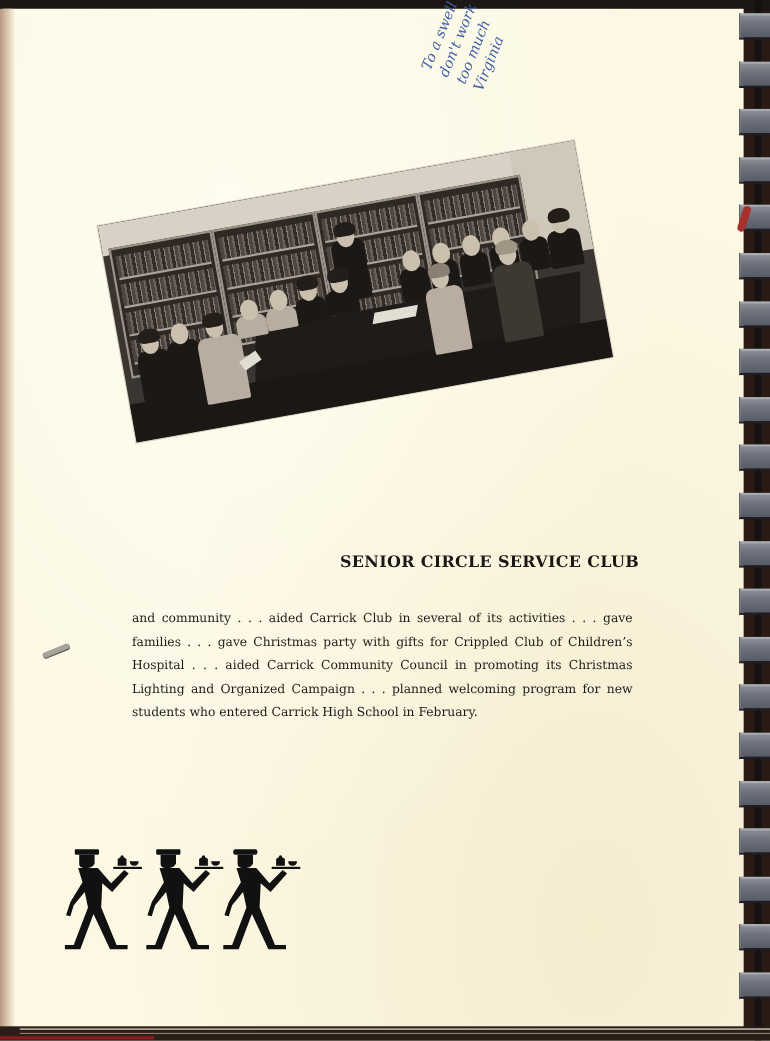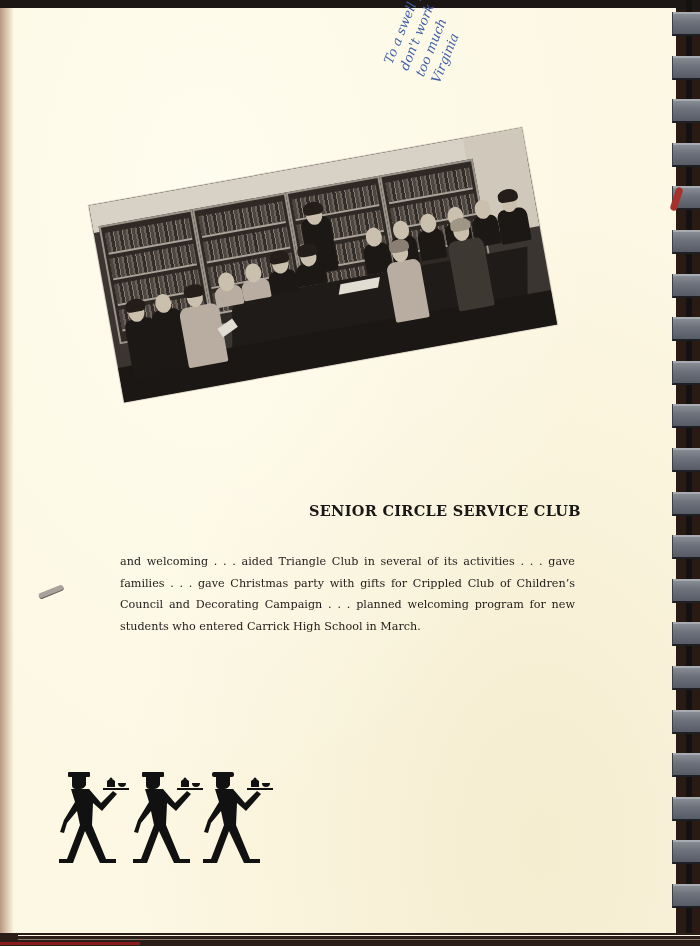--- a/index.html
+++ b/index.html
@@ -198,24 +198,25 @@
 <div class="handwriting">
   <div>To a swell gal</div>
   <div>don't work</div>
   <div>too much</div>
   <div>Virginia</div>
 </div>
 
 <div class="title">SENIOR CIRCLE SERVICE CLUB</div>
 
 <div class="body-text">
-  <span>and welcoming . . . aided Triangle Club in several of its activities . . . gave</span>
+  <span>and community . . . aided Carrick Club in several of its activities . . . gave</span>
   <span>families . . . gave Christmas party with gifts for Crippled Club of Children’s</span>
-  <span>Council and Decorating Campaign . . . planned welcoming program for new</span>
-  <span class="last">students who entered Carrick High School in March.</span>
+  <span>Hospital . . . aided Carrick Community Council in promoting its Christmas</span>
+  <span>Lighting and Organized Campaign . . . planned welcoming program for new</span>
+  <span class="last">students who entered Carrick High School in February.</span>
 </div>
 
 <div class="staple"></div>
 
 <div class="waiters">
   <svg class="waiter" style="left:0;" viewBox="0 0 76 100">
     <g fill="#111">
       <rect x="13" y="4" width="22" height="5" rx="1"></rect>
       <path d="M17 9 h14 v8 q-2 4 -6 4 h-4 q-4 0 -4 -4 z"></path>
       <path d="M16 21 h18 l12 14 l12 -12 l4 3 l-15 17 l-9 -8 l-1 22 l14 34 l10 0 v4 h-16 l-15 -32 l-12 32 h-14 v-4 h8 l13 -34 l-3 -14 l-10 12 l-3 10 l-4 -1 l4 -12 l11 -18 z"></path>

